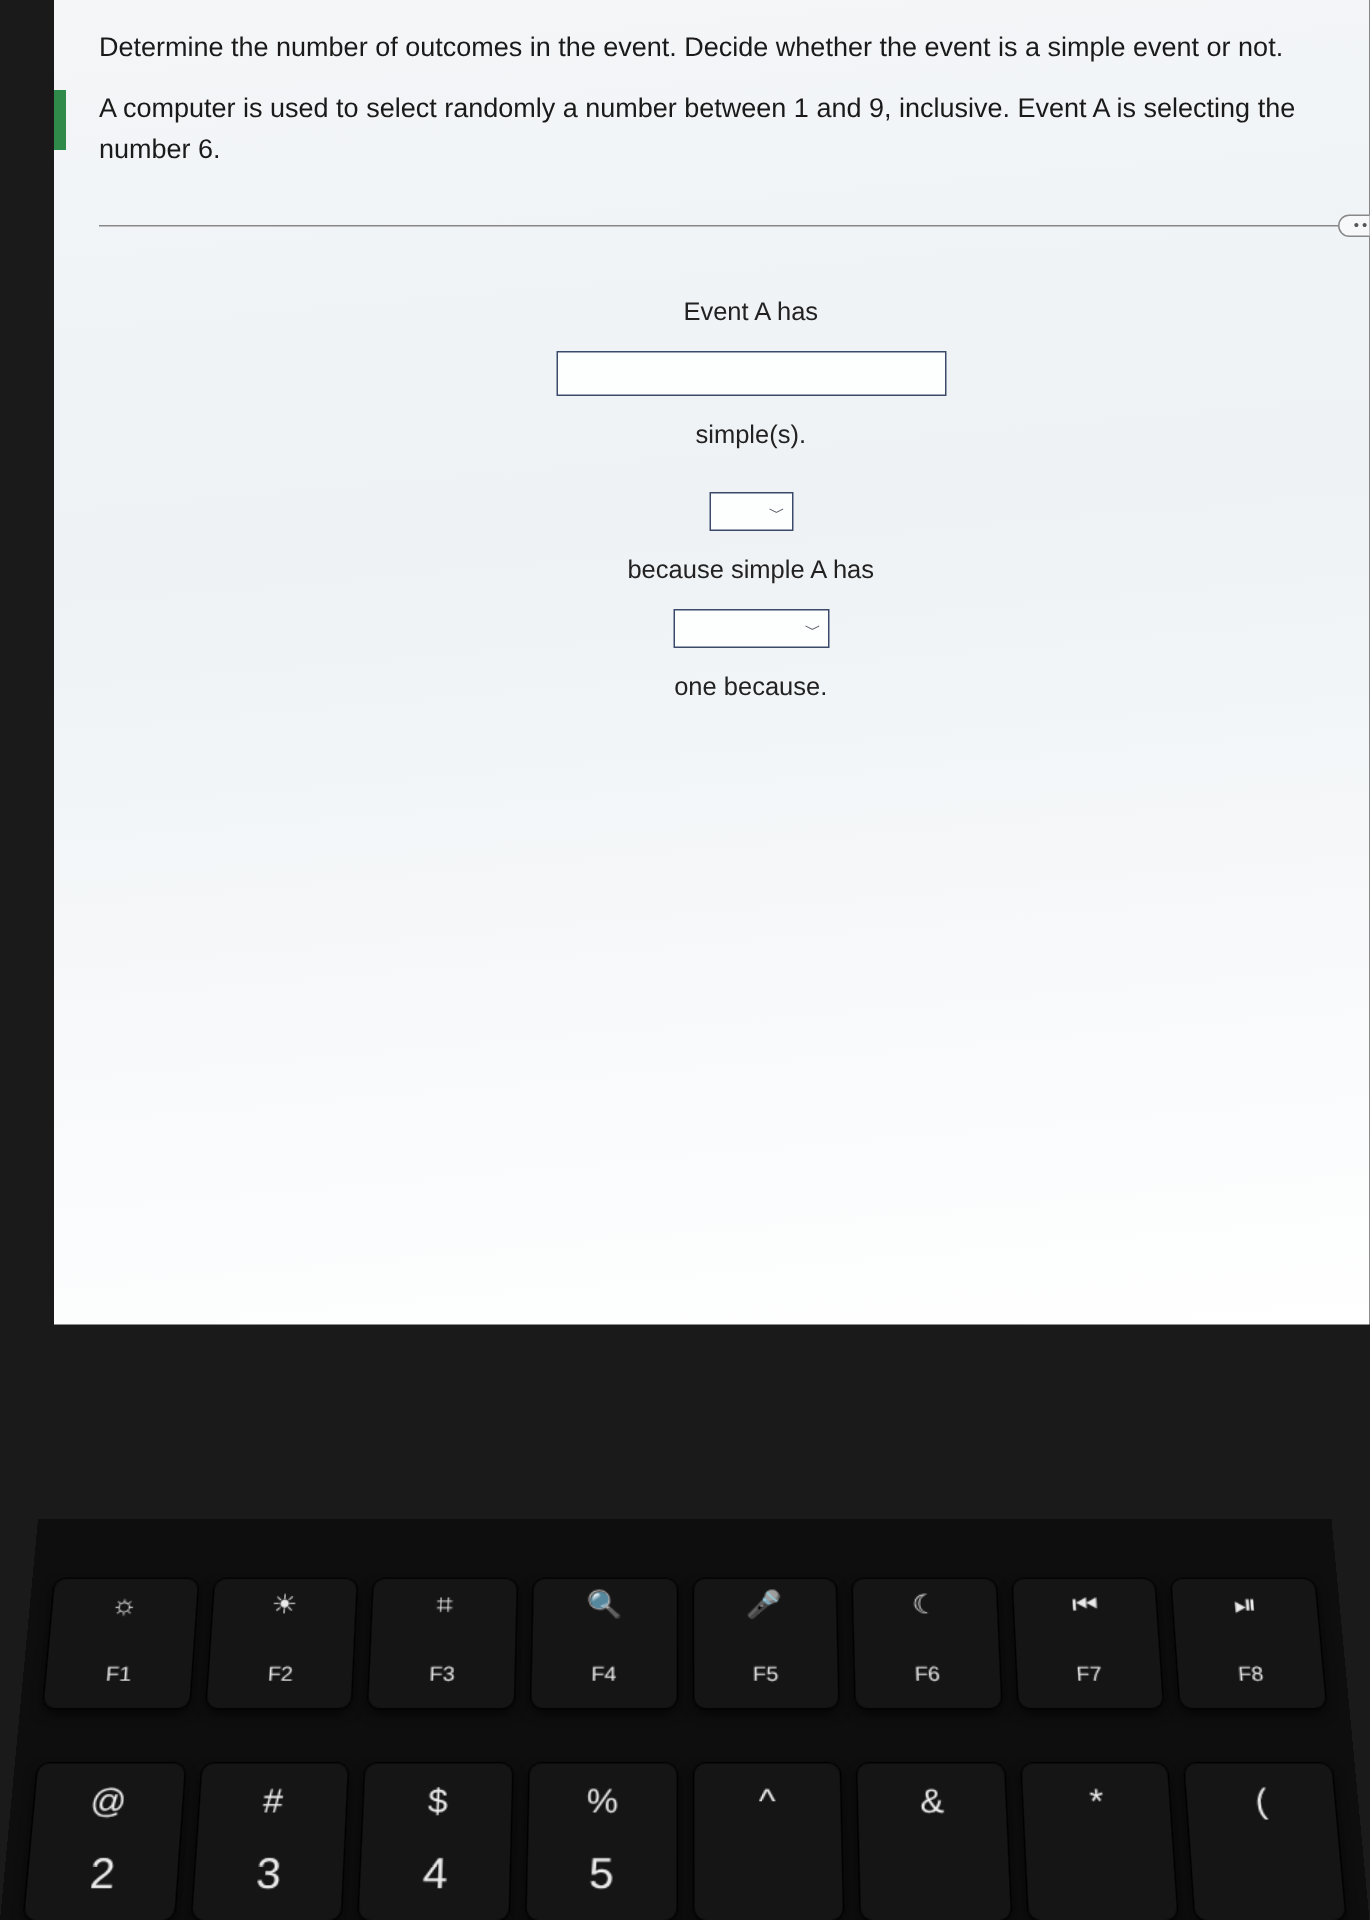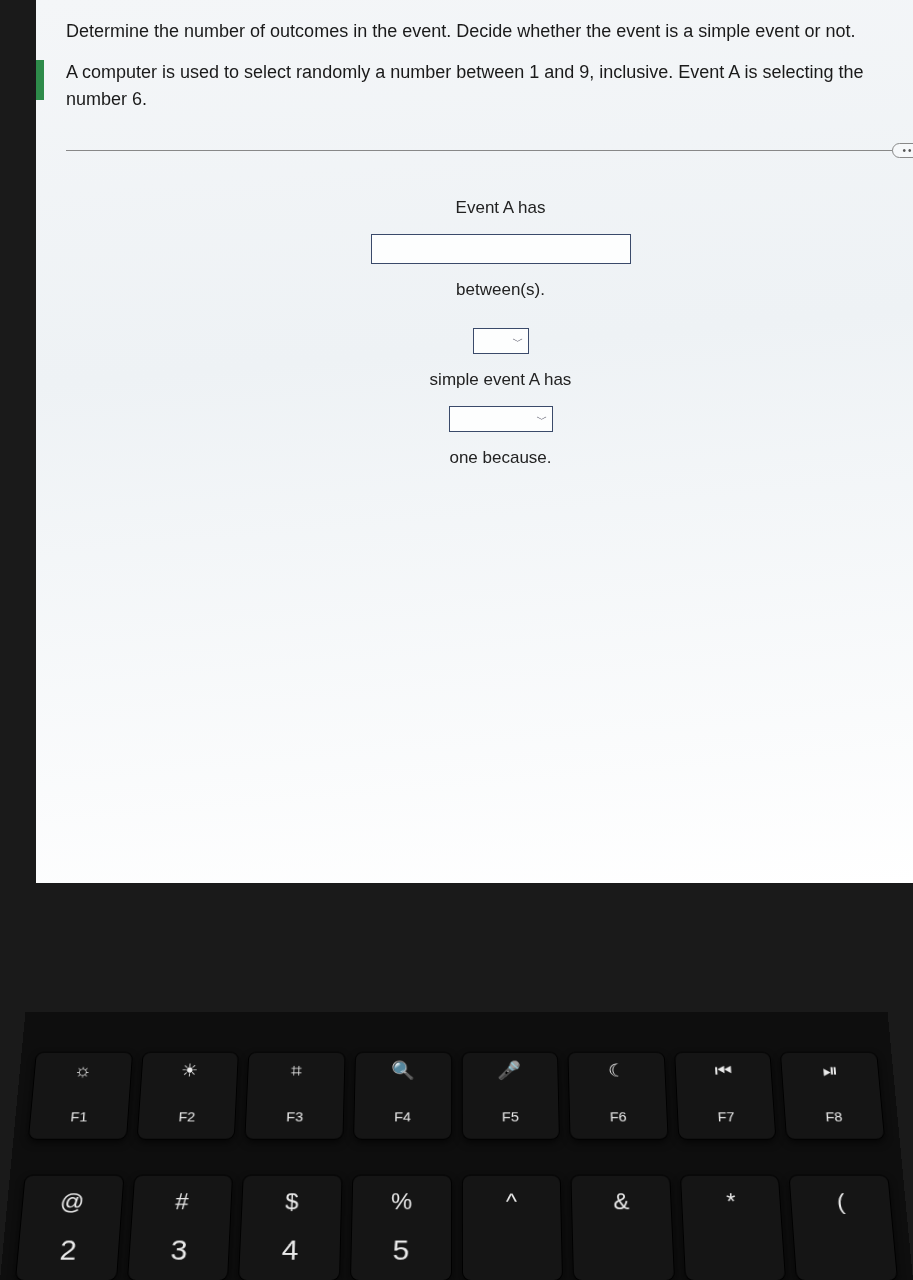--- a/index.html
+++ b/index.html
@@ -142,29 +142,29 @@
 
   <div class="divider-wrap">
     <div class="divider"></div>
     <div class="dots-badge">•••</div>
   </div>
 
   <div class="answer-block">
     <div class="row">
       <span>Event A has</span>
       <input class="text-input" type="text" value="" style="">
-      <span>between(s).</span>
+      <span>simple(s).</span>
     </div>
 
 
     <div class="row">
       <span class="select-box select-yn">
         <span class="chevron">﹀</span>
       </span>
-      <span>simple event A has</span>
+      <span>because simple A has</span>
       <span class="select-box select-rel">
         <span class="chevron">﹀</span>
       </span>
       <span>one because.</span>
     </div>
   </div>
 </div>
 
 <div class="keyboard">
   <div class="krow">

